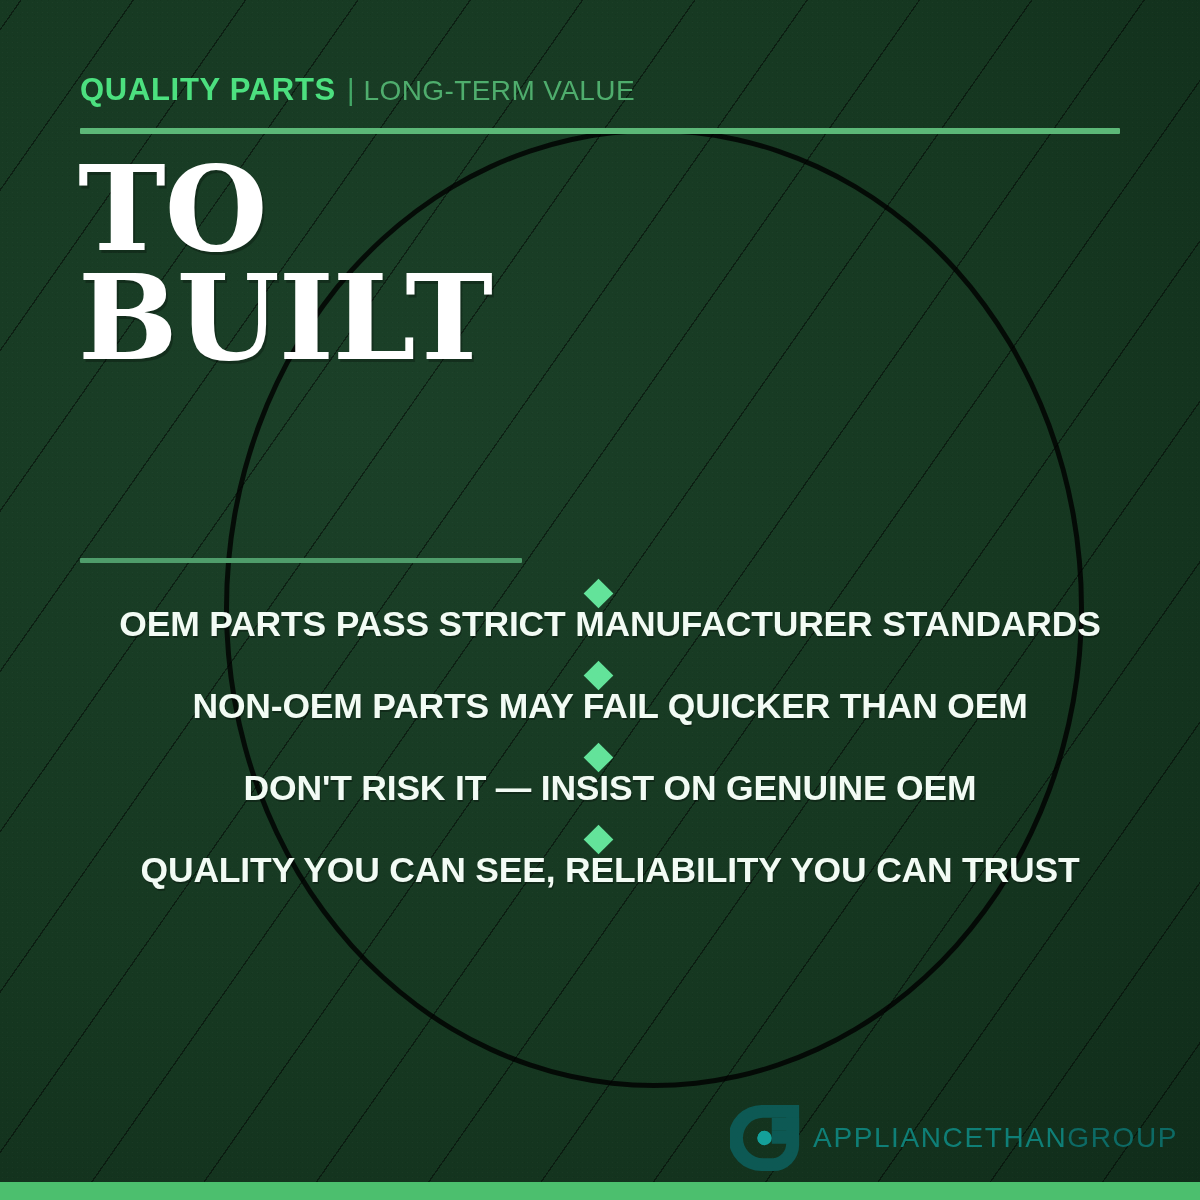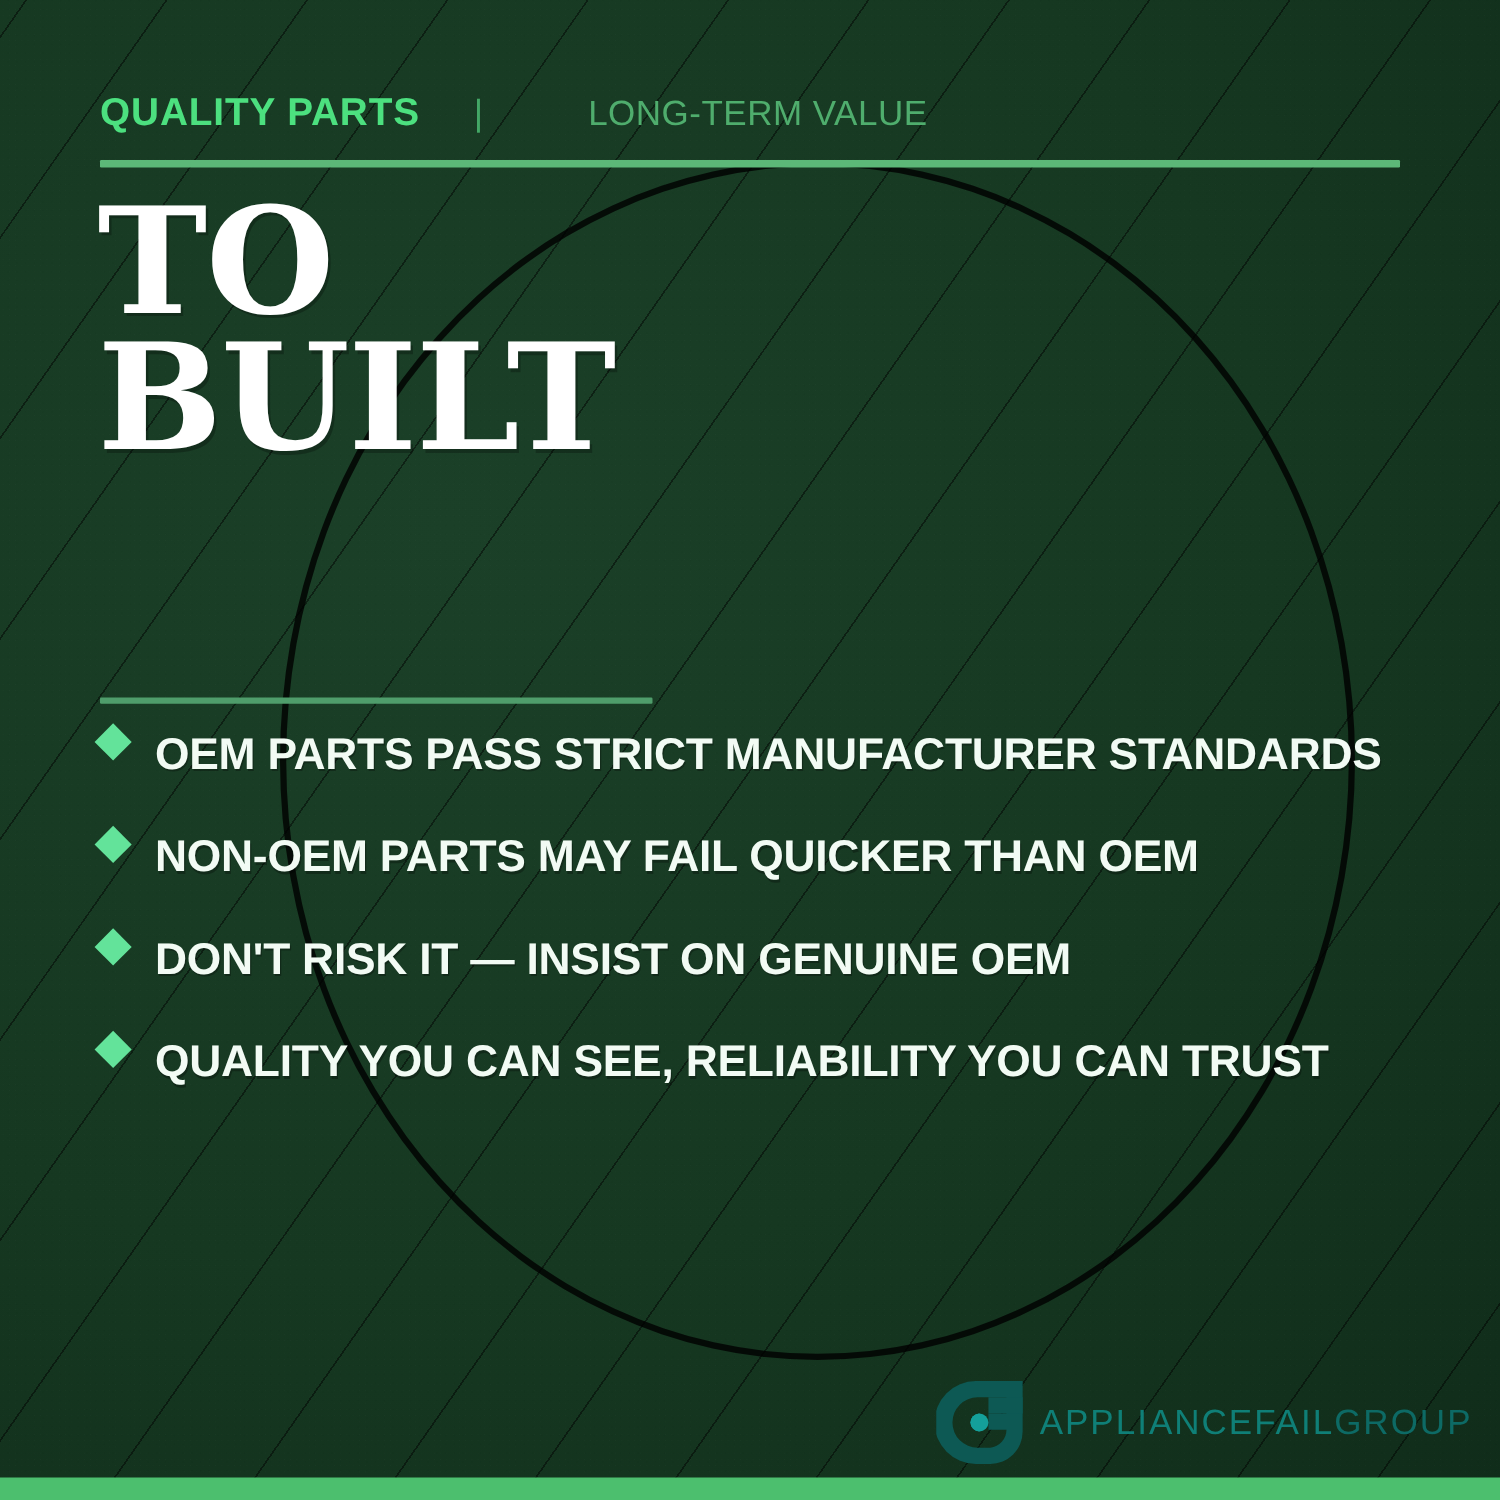--- a/index.html
+++ b/index.html
@@ -60,40 +60,38 @@
   }
 
   
   .eyebrow {
     position: absolute;
     left: 80px;
     top: 72px;
     display: flex;
     align-items: baseline;
     white-space: nowrap;
-    gap: 32px;
   }
   .eyebrow-strong {
     font-size: 31px;
     font-weight: bold;
     letter-spacing: 0.7px;
     color: #4ce07f;
   }
   .eyebrow-sep {
     font-size: 29px;
     font-weight: 300;
     color: #43a766;
     margin: 0 9px 0 11px;
   }
   .eyebrow-light {
     font-size: 28px;
     font-weight: 400;
     letter-spacing: 0.4px;
     color: #4fad6d;
-    margin-left: 43px;
   }
 
   .rule-top {
     position: absolute;
     left: 80px;
     top: 128px;
     width: 1040px;
     height: 6px;
     background: #5cb878;
     border-radius: 1px;
@@ -129,22 +127,23 @@
 
   
   .bullets {
     position: absolute;
     left: 80px;
     top: 583px;
     width: 1060px;
   }
   .bullet-row {
     display: flex;
-    align-items: flex-start;
+    align-items: center;
     height: 82px;
+    flex-direction: column;
   }
   .bullet-diamond {
     width: 21px;
     height: 21px;
     background: #63e39a;
     transform: rotate(45deg);
     flex: 0 0 auto;
     margin-right: 23px;
   }
   .bullet-text {
@@ -241,20 +240,20 @@
 
   <div class="logo">
     <svg class="logo-mark" viewBox="0 0 100 100">
       <path d="M96 4 H44 A40 40 0 0 0 44 96 H60 A36 36 0 0 0 96 60 V40 H58 V58 H78 A20 20 0 0 1 60 78 H46 A28 28 0 0 1 46 22 H78 V40 H96 Z" fill="#0d5954"></path>
       <path d="M48 40 A10 10 0 0 0 48 60 Z" fill="#14a09a"></path>
       <circle cx="48" cy="50" r="10" fill="#14a09a"></circle>
       <path d="M58 40 H96 V22 H58 Z" fill="#0d5954"></path>
     </svg>
     <div class="logo-words">
       <span>APPLIANCE</span>
-      <span>FAIL</span>
+      <span>THAN</span>
       <span class="dim">GROUP</span>
     </div>
   </div>
 
   <div class="bottom-bar"></div>
 
 </div>
 
 </body></html>

